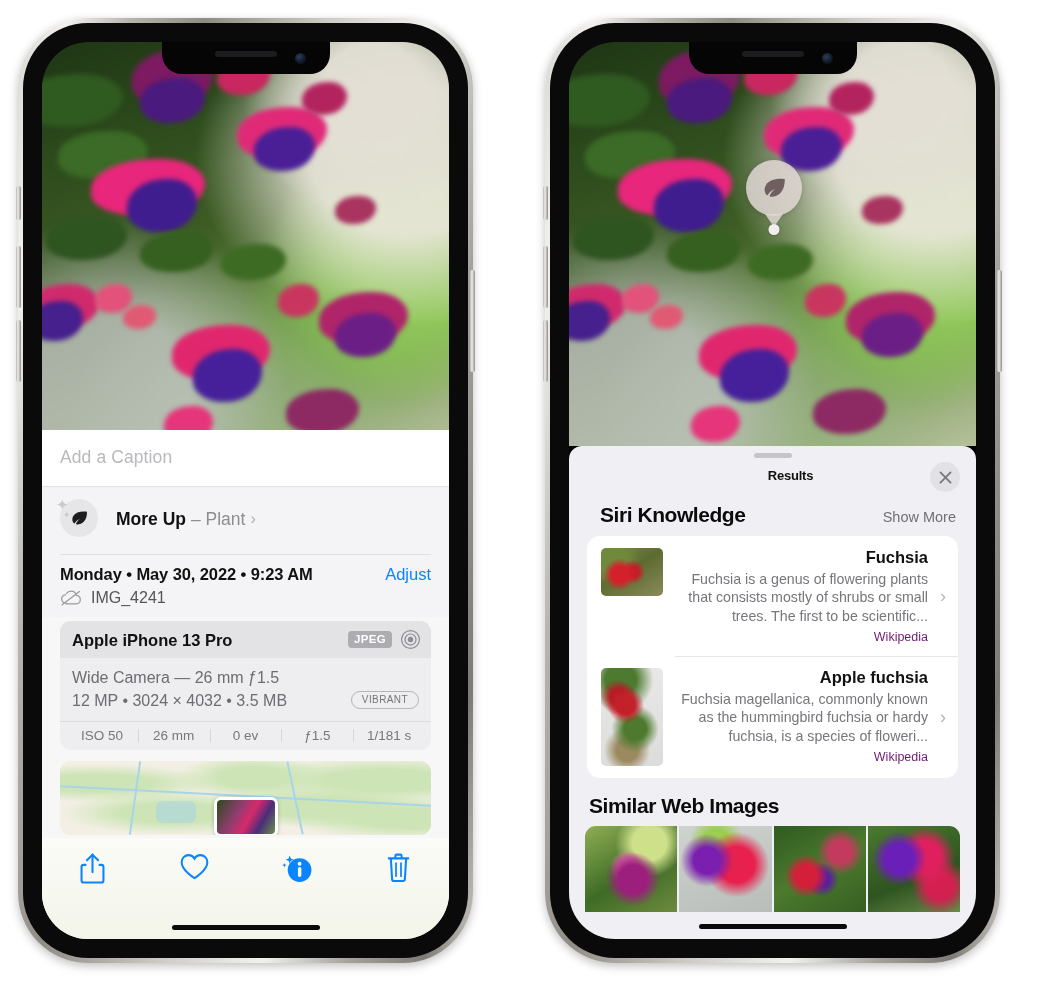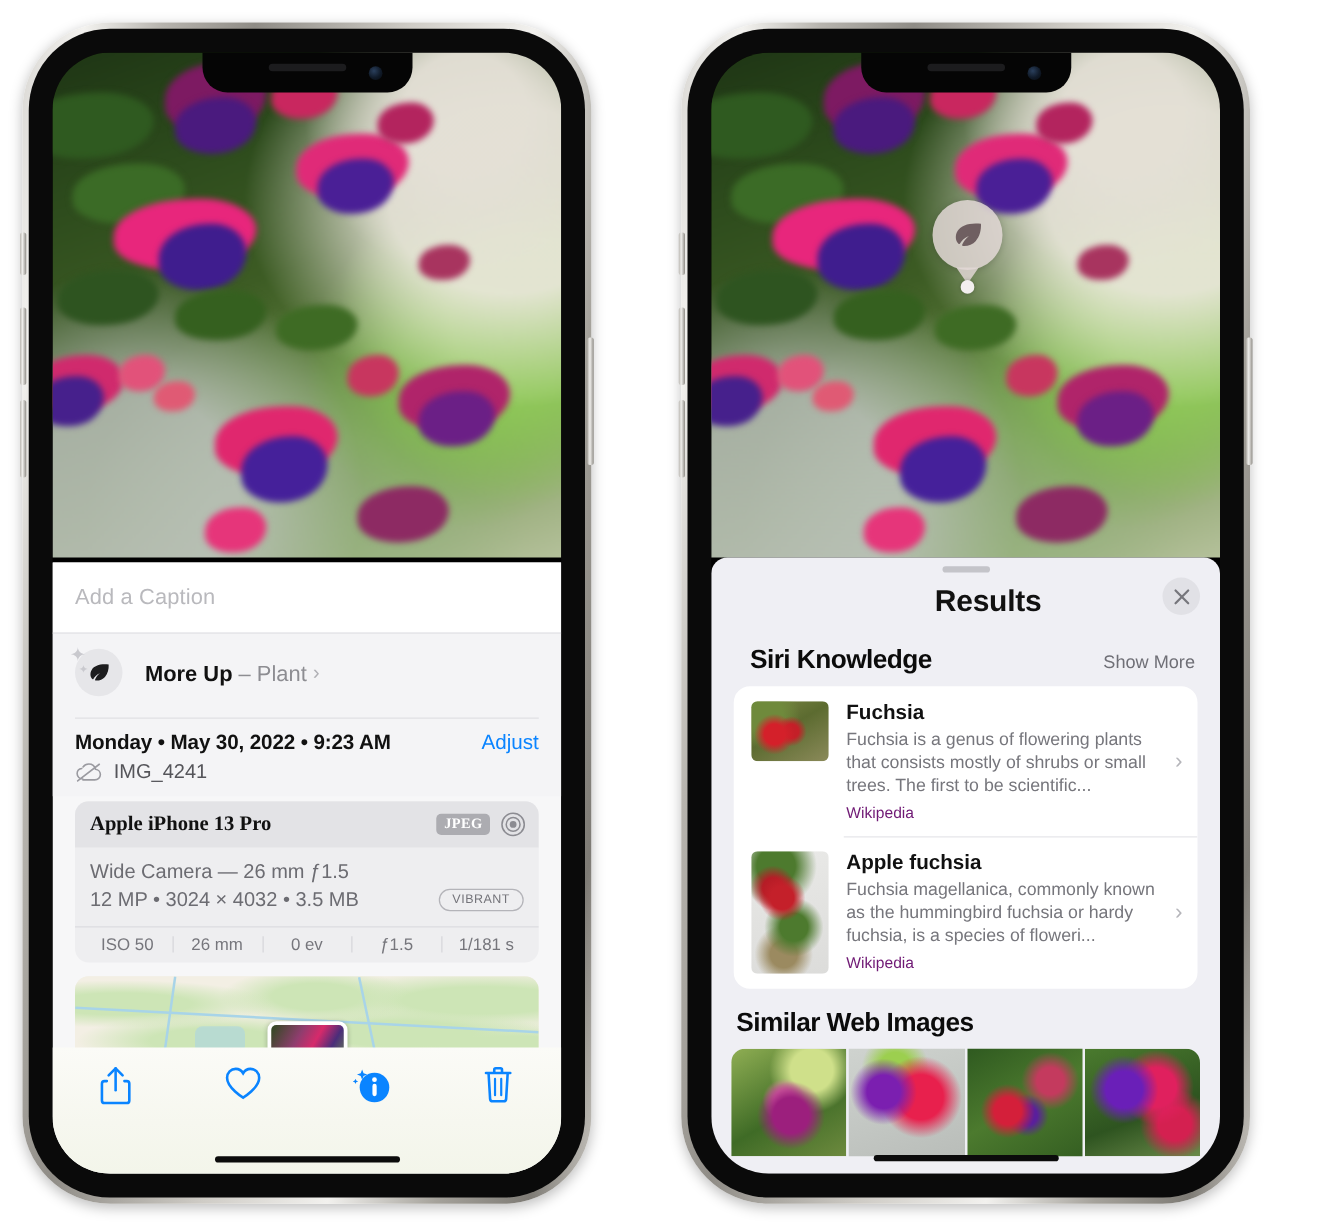--- a/index.html
+++ b/index.html
@@ -83,22 +83,22 @@
 
   .meta{background:#f4f4f6;padding:2px 18px 10px 18px;}
   .metasep{height:.5px;background:#e0e0e4;margin:0 0 10px 0;}
   .metarow{display:flex;align-items:baseline;justify-content:space-between;}
   .metadate{font-size:16.5px;font-weight:700;color:#111;letter-spacing:-.1px;}
   .adjust{font-size:16.5px;color:#0a84ff;}
   .filerow{display:flex;align-items:center;margin-top:5px;gap:9px;}
   .filename{font-size:16px;color:#55555a;}
 
   .camcard{margin:4px 18px 0 18px;border-radius:11px;overflow:hidden;background:#eeeef0;}
-  .camhead{background:#e3e3e6;display:flex;align-items:flex-start;justify-content:space-between;
-           padding:8px 10px 8px 12px;font-family:Liberation Serif, serif;}
+  .camhead{background:#e3e3e6;display:flex;align-items:flex-end;justify-content:space-between;
+           padding:8px 10px 8px 12px;}
   .camname{font-size:16.5px;font-weight:700;color:#111;}
   .camhead .right{display:flex;align-items:center;gap:8px;}
   .jpeg{background:#acacb1;color:#fff;font-size:11.5px;font-weight:700;border-radius:4px;
         padding:2px 6px 3px 6px;letter-spacing:.3px;}
   .camrow{padding:8px 12px 2px 12px;}
   .camline{font-size:16px;color:#6c6c72;line-height:1.45;}
   .camline2{display:flex;align-items:center;justify-content:space-between;padding-bottom:7px;}
   .vibrant{border:1.2px solid #b4b4b9;color:#74747a;border-radius:11px;font-size:10px;
            padding:2px 10px 3px 10px;letter-spacing:.4px;font-weight:400;}
   .exif{display:flex;align-items:flex-end;border-top:.5px solid #dcdce0;
@@ -131,30 +131,30 @@
   .toolbar .tb{flex:1;display:flex;justify-content:center;}
   .homebar{position:absolute;left:50%;transform:translateX(-50%);bottom:9px;
      width:148px;height:5px;border-radius:3px;background:#0b0b0b;}
 
   
   .results{position:absolute;left:0;right:0;bottom:0;background:#efeff4;
            border-top-left-radius:13px;border-top-right-radius:13px;overflow:hidden;}
   .grabber{width:38px;height:5px;border-radius:3px;background:#c4c4c9;
            margin:7px auto 0 auto;}
   .rhead{position:relative;padding:10px 0 6px 0;text-align:center;}
-  .rtitle{font-size:24px;font-weight:700;color:#111;letter-spacing:-.2px;padding-left:36px;}
+  .rtitle{font-size:13px;font-weight:700;color:#111;letter-spacing:-.2px;padding-left:36px;}
   .closebtn{position:absolute;right:16px;top:4px;width:30px;height:30px;border-radius:50%;
      background:#e1e1e6;display:flex;align-items:center;justify-content:center;}
 
   .sectionhead{display:flex;align-items:baseline;justify-content:space-between;
                padding:14px 20px 9px 20px;margin-left:11px;}
   .sectitle{font-size:21px;font-weight:700;color:#0b0b0b;letter-spacing:-.45px;}
   .showmore{font-size:14.5px;color:#6f6f76;}
 
-  .card{margin:0 18px;background:#fff;border-radius:13px;overflow:hidden;}
+  .card{margin:0 18px;background:#fff;border-radius:13px;overflow:hidden;text-align:right;}
   .kitem{display:flex;align-items:flex-start;padding:12px 12px 12px 14px;position:relative;}
   .kthumb{width:62px;height:48px;border-radius:5px;flex:none;margin-right:14px;overflow:hidden;}
   .kthumb.tall{width:62px;height:98px;}
   .kbody{flex:1;min-width:0;padding-right:18px;}
   .ktitle{font-size:16.5px;font-weight:700;color:#111;line-height:1.2;margin-bottom:2px;}
   .kdesc{font-size:14.2px;color:#76767c;line-height:1.31;}
   .ksrc{font-size:12.5px;color:#701a75;margin-top:4px;}
   .kchev{position:absolute;right:12px;top:50%;transform:translateY(-50%);
          color:#b5b5ba;font-size:18px;}
   .kdiv{height:.5px;background:#e6e6ea;margin-left:88px;}
@@ -210,21 +210,21 @@
       <div class="blob pet" style="left:58%;top:60%;width:10%;height:8%;background:#c8365f;"></div>
       <div class="blob pet" style="left:68%;top:62%;width:22%;height:13%;background:#b0246a;"></div>
       <div class="blob pet" style="left:72%;top:67%;width:15%;height:11%;background:#6b1f86;"></div>
       <div class="blob pet" style="left:1%;top:43%;width:20%;height:11%;background:#2e5420;"></div>
       <div class="blob pet" style="left:24%;top:47%;width:18%;height:10%;background:#35601f;"></div>
       <div class="blob pet" style="left:44%;top:50%;width:16%;height:9%;background:#3e6b24;"></div>
       <div class="blob pet" style="left:60%;top:86%;width:18%;height:11%;background:#8d2a63;"></div>
       <div class="blob pet" style="left:30%;top:90%;width:12%;height:9%;background:#e6357a;"></div>
     </div>
 
-    <div class="sheet" style="top:408px;">
+    <div class="sheet" style="top:388px;">
 
       <div class="caption-row">
         <div class="caption-ph">Add a Caption</div>
       </div>
 
       <div class="lookup">
         <div class="icwrap">
           <div class="spark a">✦</div>
           <div class="spark b">✦</div>
           <div class="ic">

